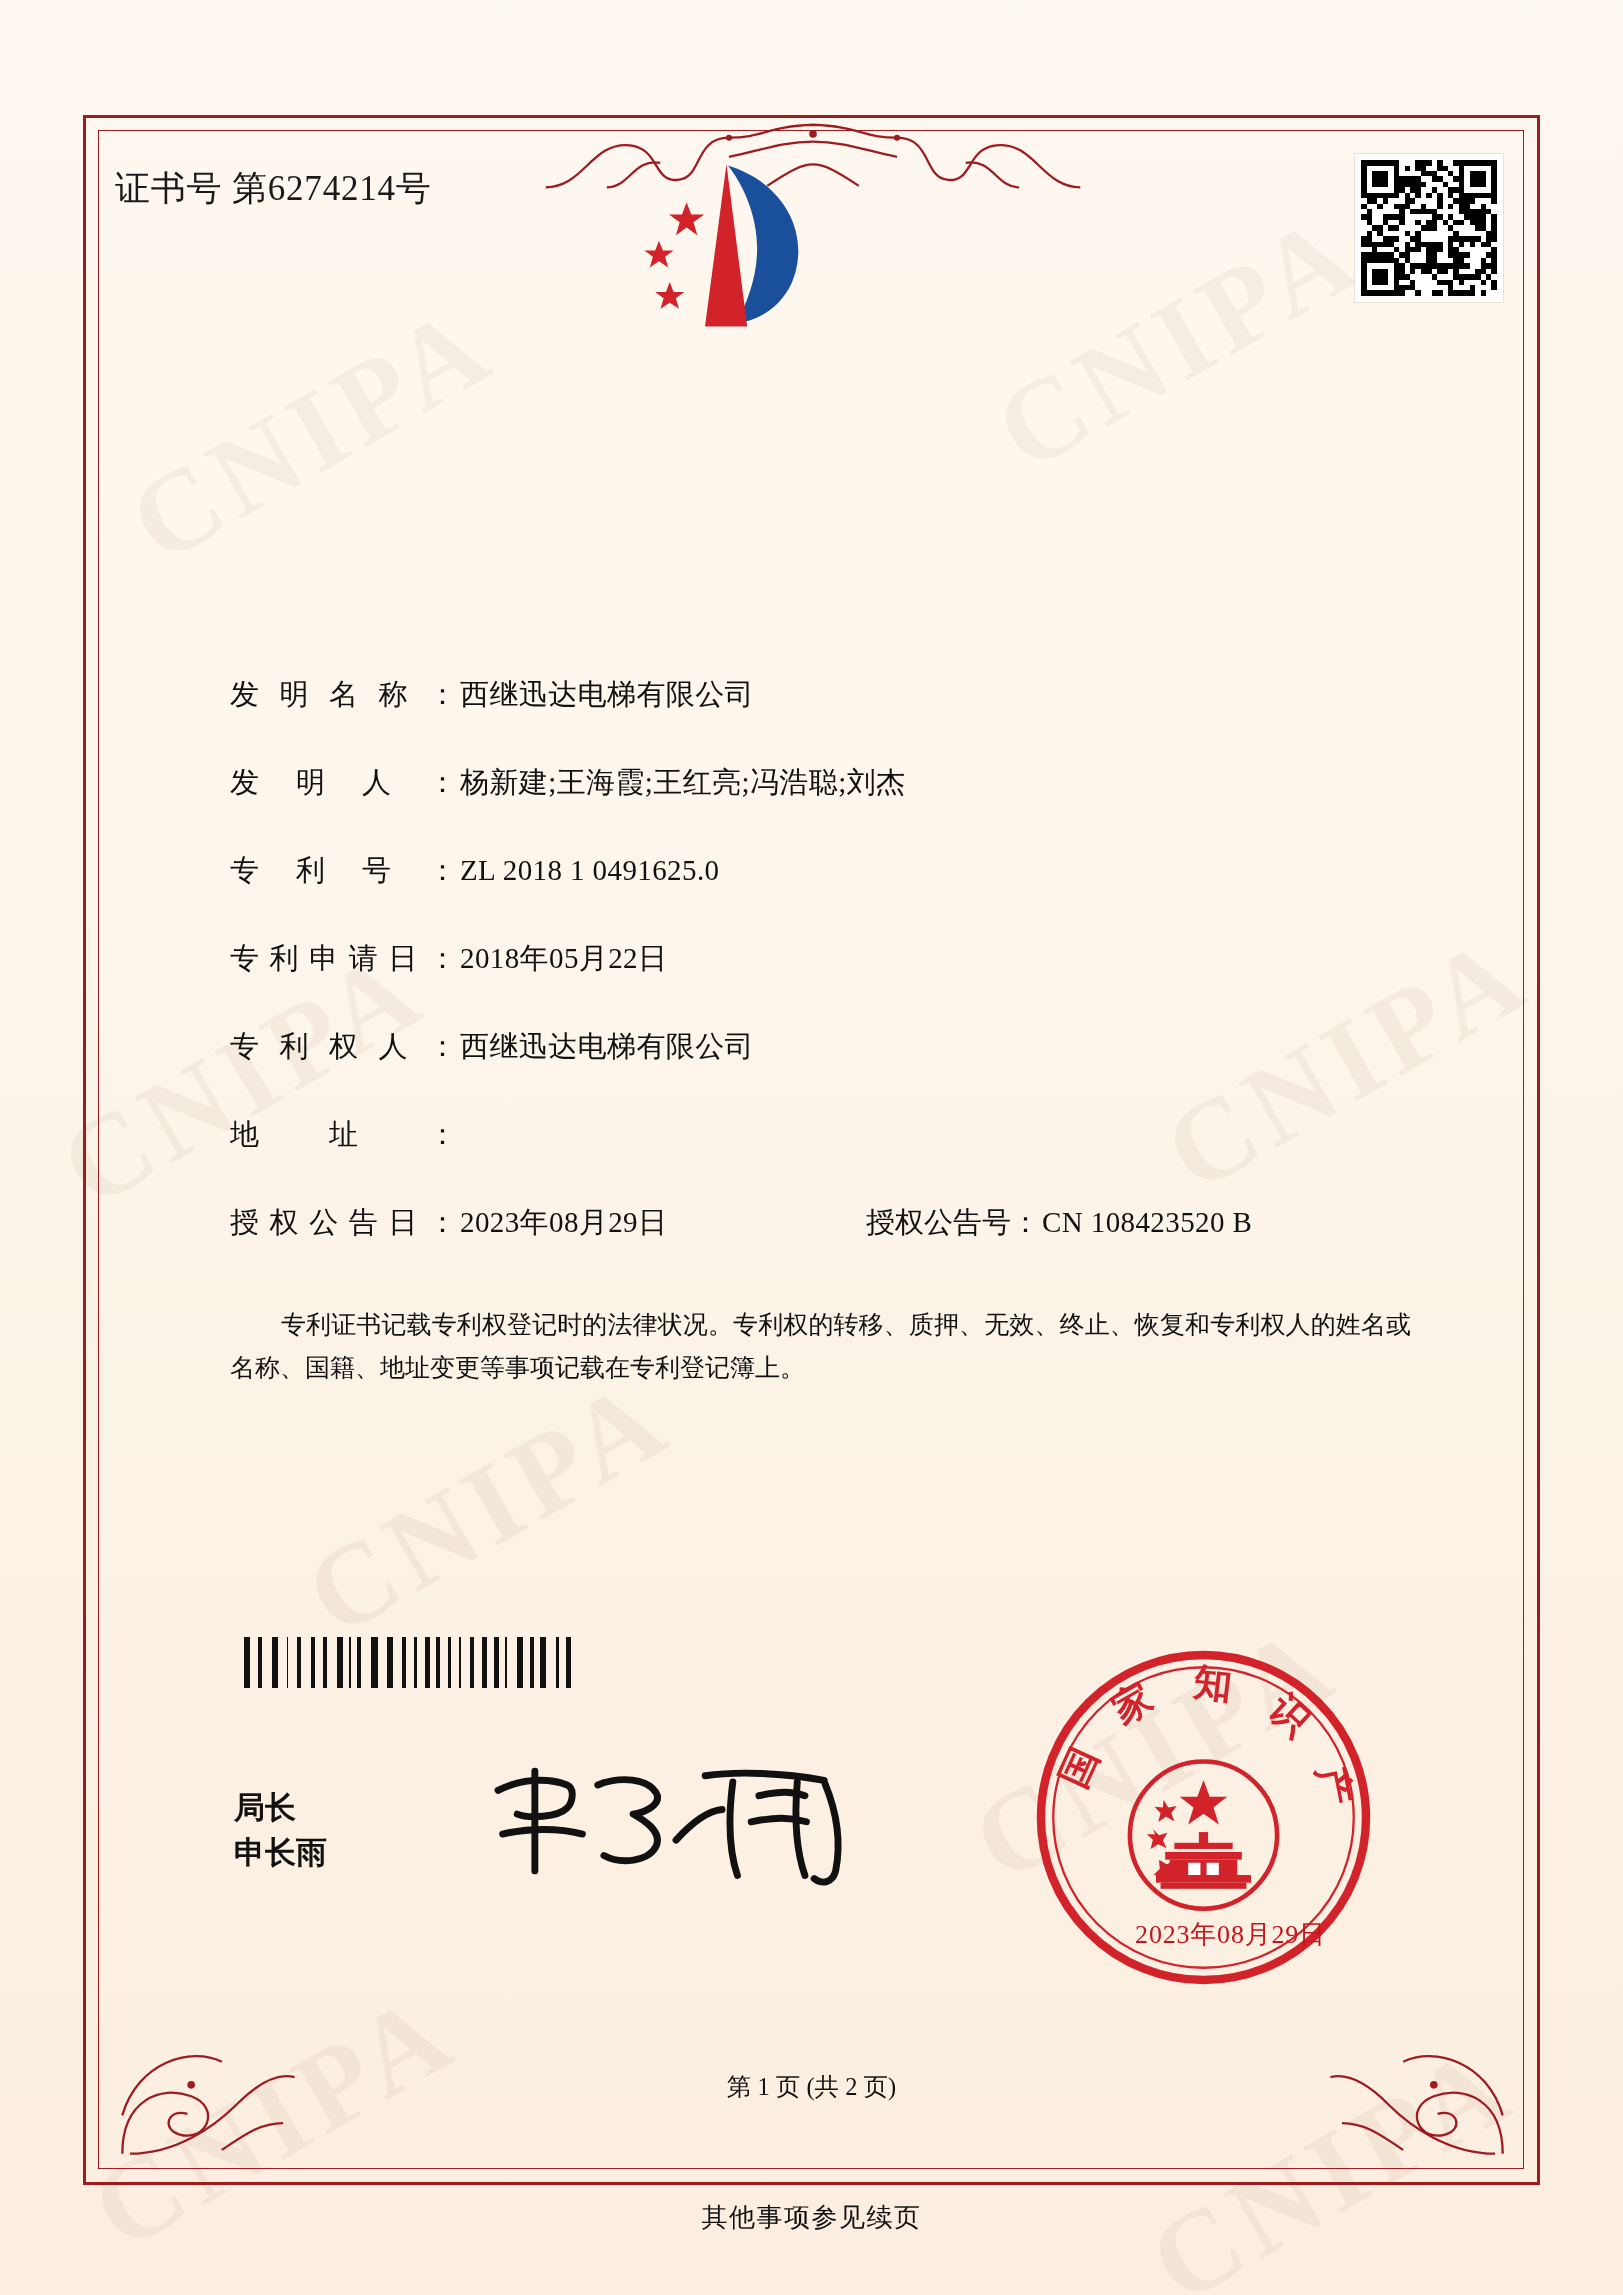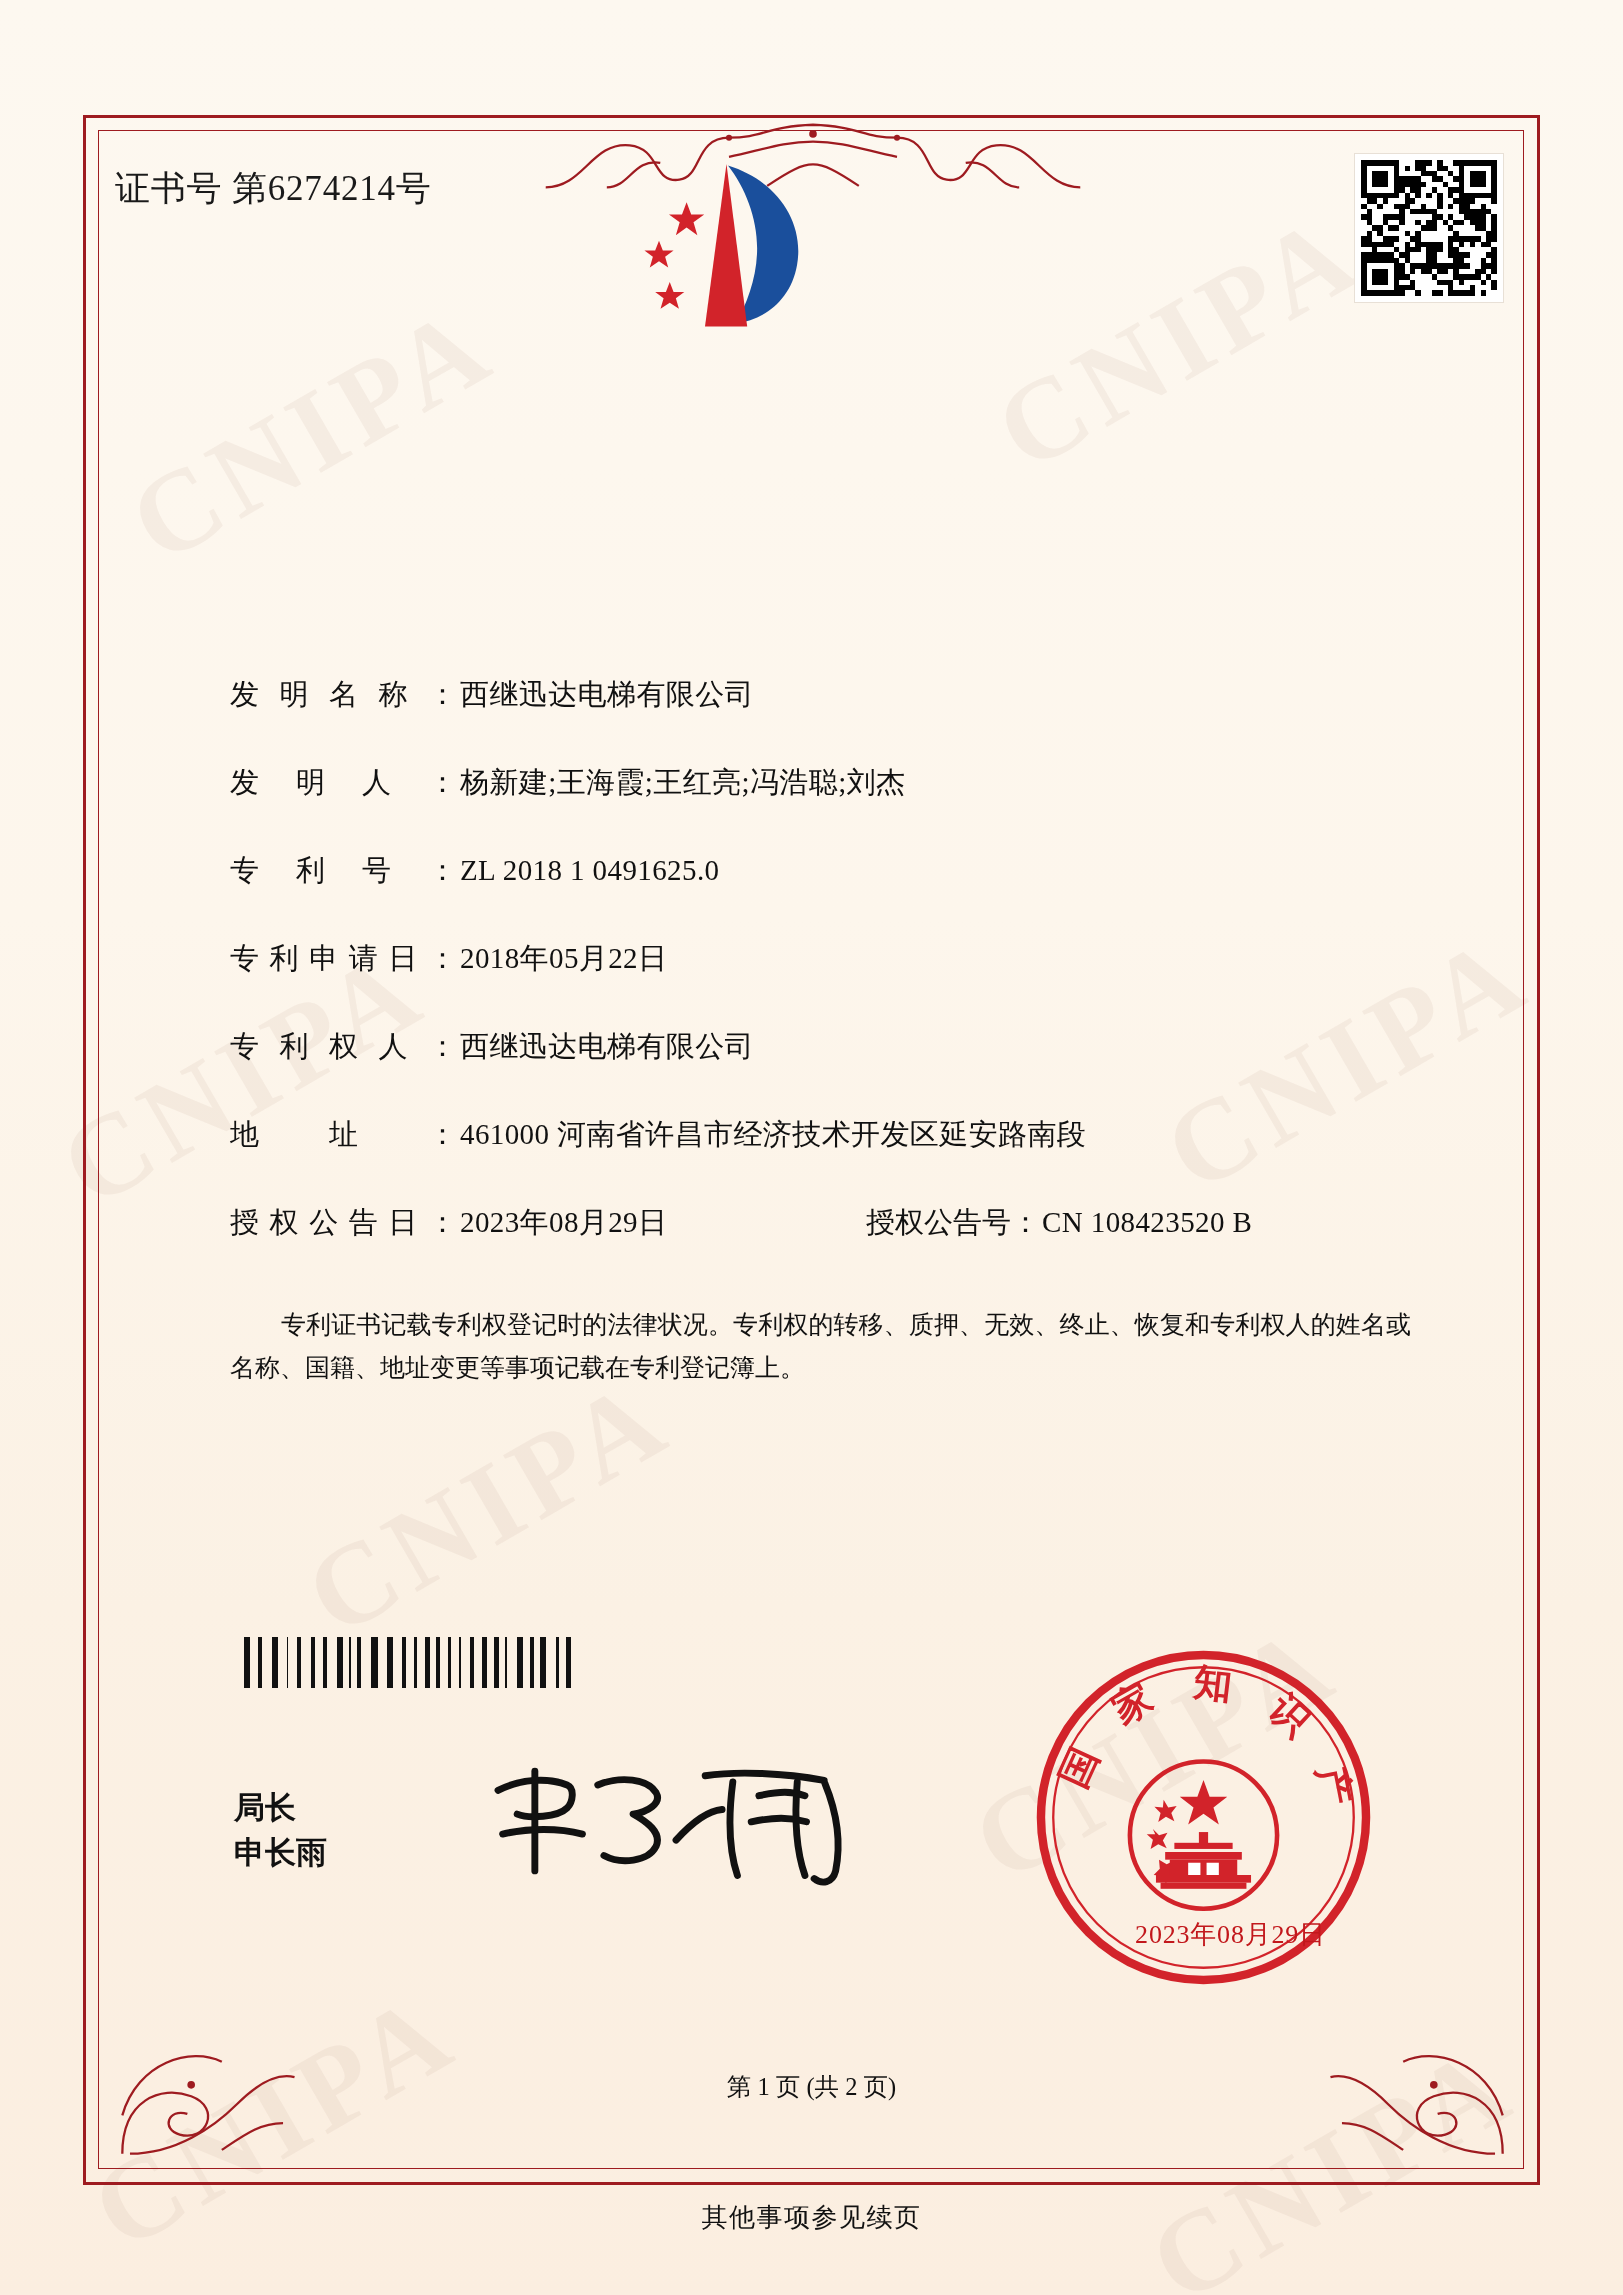--- a/index.html
+++ b/index.html
@@ -1000,21 +1000,20 @@
       </div>
       <div class="val">西继迅达电梯有限公司</div>
     </div>
 
     <div class="row">
       <div class="lab">
         <span>地</span>
           <span>址</span>
           <span class="colon">：</span>
       </div>
-      <div class="val">461000 河南省许昌市经济技术开发区延安路南段</div>
     </div>
 
     <div class="row dual">
       <div class="lab">
         <span>授</span>
           <span>权</span>
           <span>公</span>
           <span>告</span>
           <span>日</span>
           <span class="colon">：</span>

